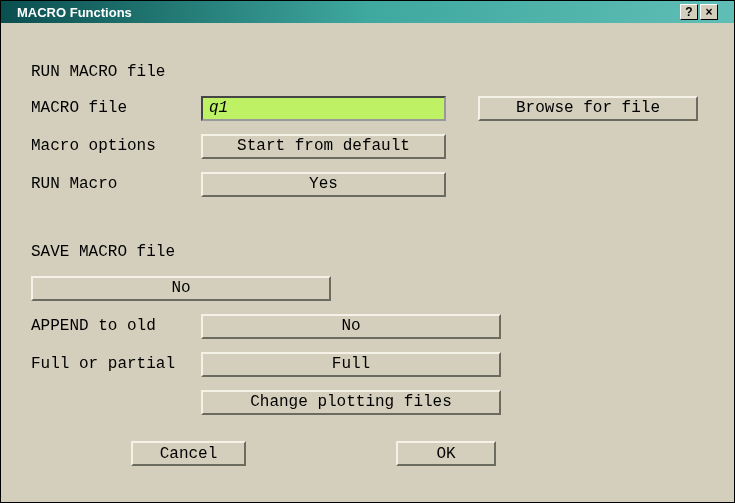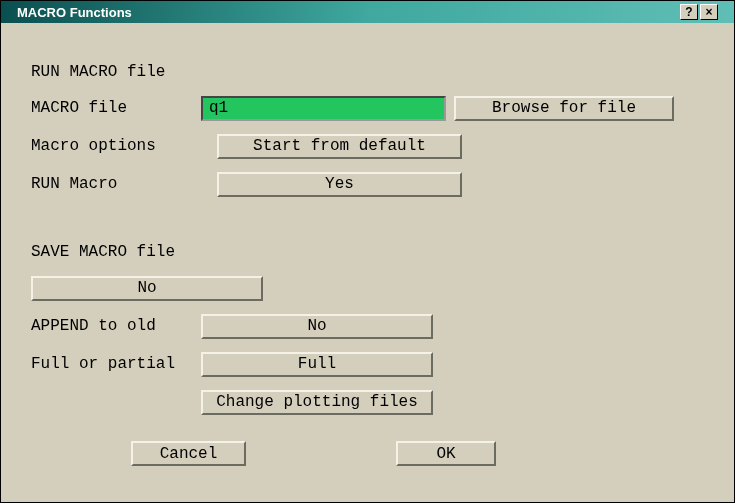--- a/index.html
+++ b/index.html
@@ -61,45 +61,46 @@
     margin-bottom: 12px;
     height: 26px;
   }
   .label {
     width: 170px;
     flex: none;
   }
   .input {
     width: 245px;
     height: 25px;
-    background: #22c55e;
+    background: #bef264;
     border: 2px inset #999;
     padding: 2px 6px;
     font-family: "Courier New", monospace;
     font-size: 16px;
     text-align: left;
+    font-style: italic;
   }
   .btn {
     height: 25px;
     background: #d4cfbc;
     border-top: 2px solid #f4f1e6;
     border-left: 2px solid #f4f1e6;
     border-right: 2px solid #6b6b60;
     border-bottom: 2px solid #6b6b60;
     font-family: "Courier New", monospace;
     font-size: 16px;
     display: inline-flex;
     align-items: center;
     justify-content: center;
     padding: 0 8px;
     cursor: default;
   }
-  .btn-245 { width: 245px; margin-left: 16px; }
-  .btn-286 { width: 232px; }
-  .btn-220 { width: 220px; margin-left: 8px; }
+  .btn-245 { width: 245px; }
+  .btn-286 { width: 300px; }
+  .btn-220 { width: 220px; margin-left: 32px; }
   .btn-115 { width: 115px; }
   .btn-100 { width: 100px; }
   .gap { height: 24px; }
   .bottom-row {
     display: flex;
     margin-top: 26px;
     padding-left: 100px;
   }
   .bottom-row .spacer {
     width: 150px;

